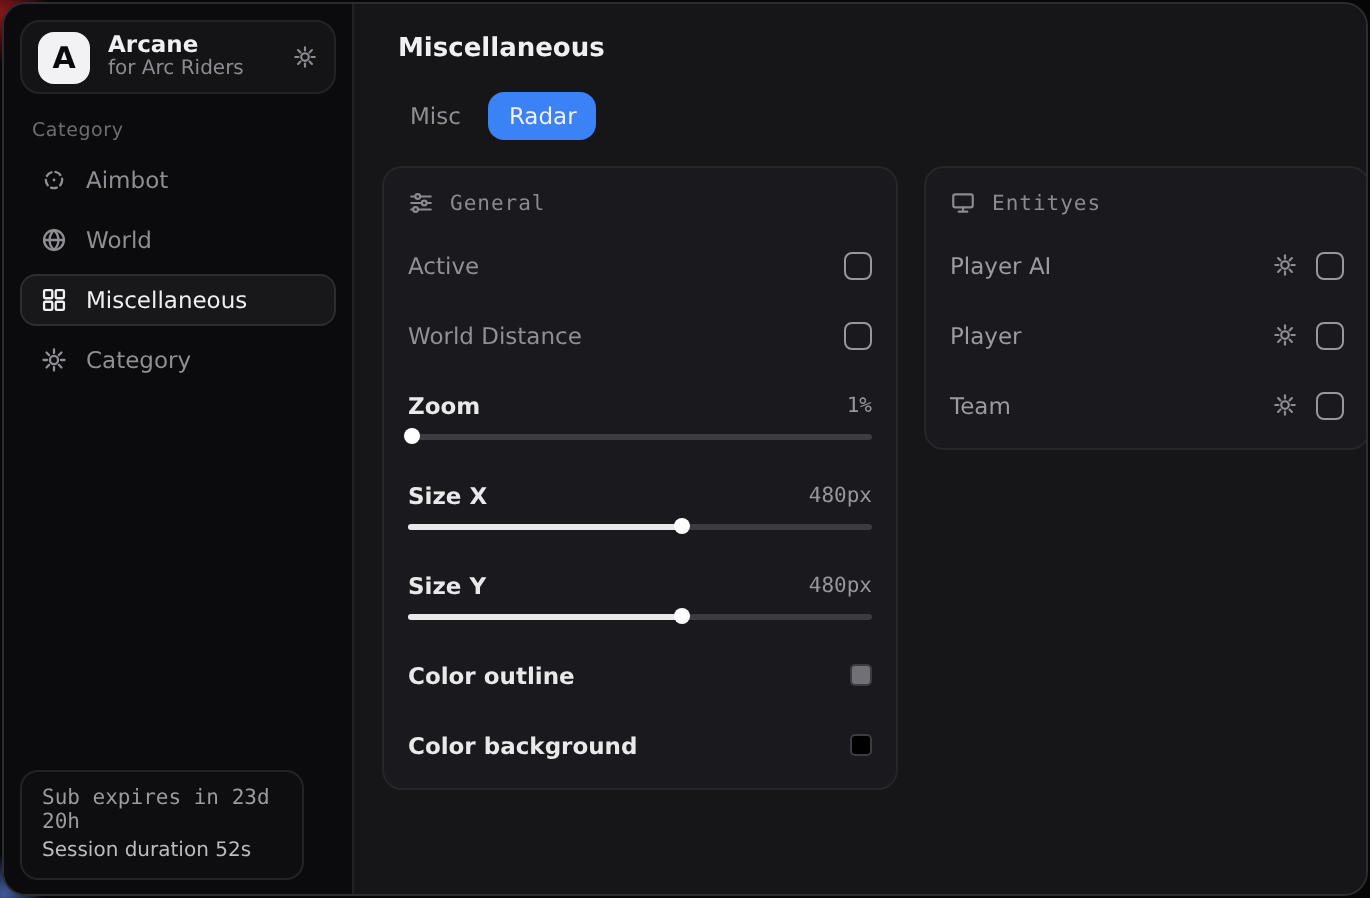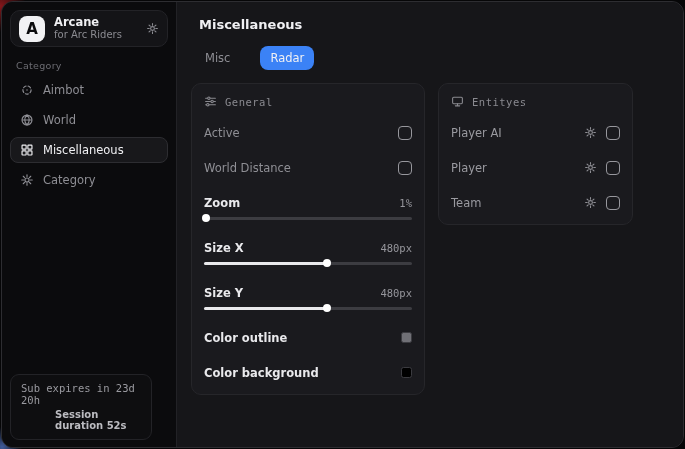--- a/index.html
+++ b/index.html
@@ -44,31 +44,31 @@
     color:#8e8e94; font-size:11.5px; cursor:pointer;
   }
   .nav-item.active { color:#f0f0f3; background:#18181b; border-color:#2d2d31; }
   .nav-item .ic { display:flex; width:14px; height:14px; }
   .side-footer {
     position:absolute; left:8px; right:24px; bottom:7px;
     border:1px solid #232327; border-radius:9px; background:#0e0e10;
     padding:7px 10px 8px;
   }
   .foot-line1 { font-family:"DejaVu Sans Mono","Liberation Mono",monospace; font-size:10.5px; color:#9a9aa0; }
-  .foot-line2 { font-size:10px; font-weight:bold; color:#bcbcc1; margin-top:3px;margin-left:34px; }
+  .foot-line2 { font-size:10px; font-weight:normal; color:#bcbcc1; margin-top:3px; }
   
   .main { flex:1; background:#161619; padding:15px 14px 14px 14px; }
   .page-title { font-size:13px; font-weight:bold; color:#f0f0f3; margin:0 0 14px 8px; }
-  .tabs { display:flex; align-items:center; gap:20px; margin:0 0 13px 4px; }
+  .tabs { display:flex; align-items:center; gap:4px; margin:0 0 13px 4px; }
   .tab { font-size:11.5px; color:#8e8e94; padding:5px 10px; border-radius:8px; cursor:pointer; }
   .tab.active { color:#f0f0f3; background:#3b82f6; }
   .panels { display:flex; gap:13px; align-items:flex-start; }
   .panel {
     background:#1a1a1e; border:1px solid #26262a; border-radius:10px;
-    padding:11px 12px; width:234px;
+    padding:11px 12px; width:258px;
   }
   .panel-head {
     display:flex; align-items:center; gap:8px; color:#8a8a90;
     font-family:"DejaVu Sans Mono","Liberation Mono",monospace;
     font-size:10.5px; letter-spacing:.5px; margin-bottom:9px;
   }
   .panel-head .ic { display:flex; width:13px; height:13px; }
   .row { display:flex; align-items:center; height:21px; margin-top:14px; }
   .row-label { flex:1; font-size:11.5px; color:#8f8f95; }
   .row-label.strong { color:#e9e9ec; font-weight:700; }
@@ -231,21 +231,21 @@
           <span class="row-label strong">Color outline</span>
           <span class="swatch" style="background: rgb(112, 112, 118);"></span>
         </div>
 
         <div class="row">
           <span class="row-label strong">Color background</span>
           <span class="swatch" style="background: rgb(0, 0, 0);"></span>
         </div>
       </div>
 
-      <div class="panel" style="width:195px;">
+      <div class="panel" style="width:223px;">
         <div class="panel-head">
           <span class="ic">
             <svg width="13" height="13" viewBox="0 0 24 24" fill="none" stroke="currentColor" stroke-width="2" stroke-linecap="round" stroke-linejoin="round">
               <rect x="3" y="4" width="18" height="12" rx="2"></rect>
                 <path d="M8 20h8M12 16v4"></path>
             </svg>
           </span>
           <span>Entityes</span>
         </div>
 

